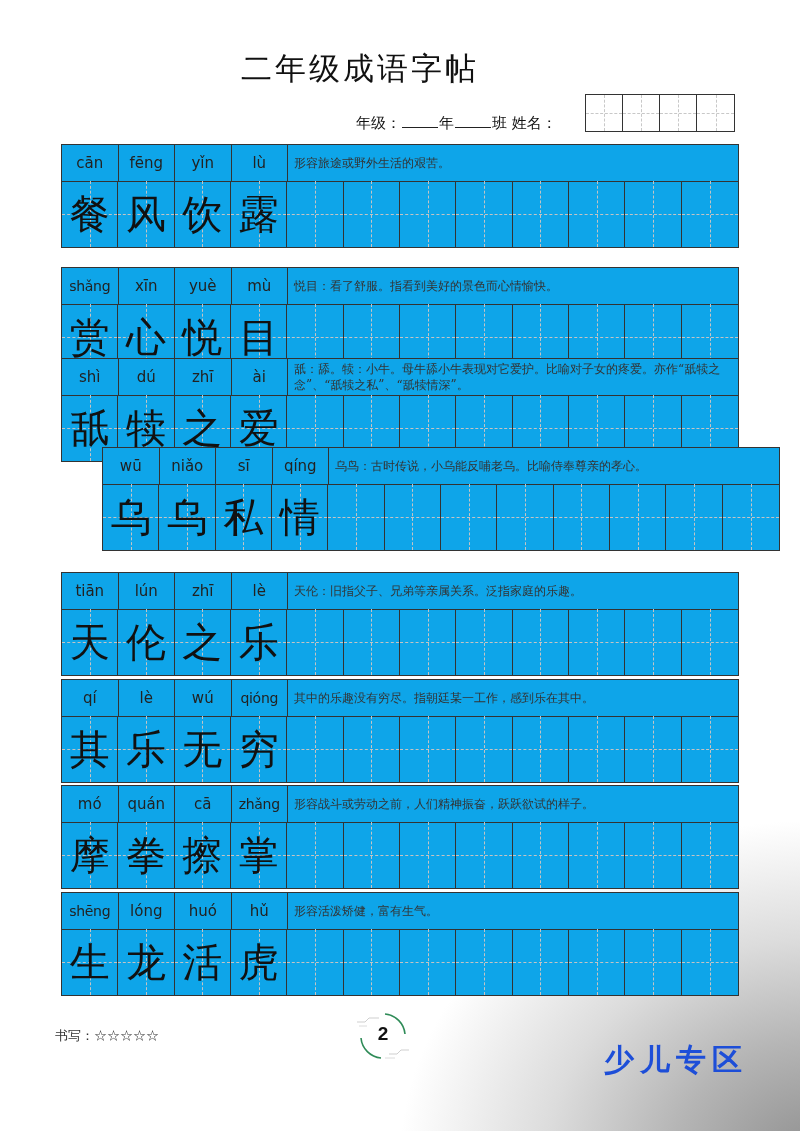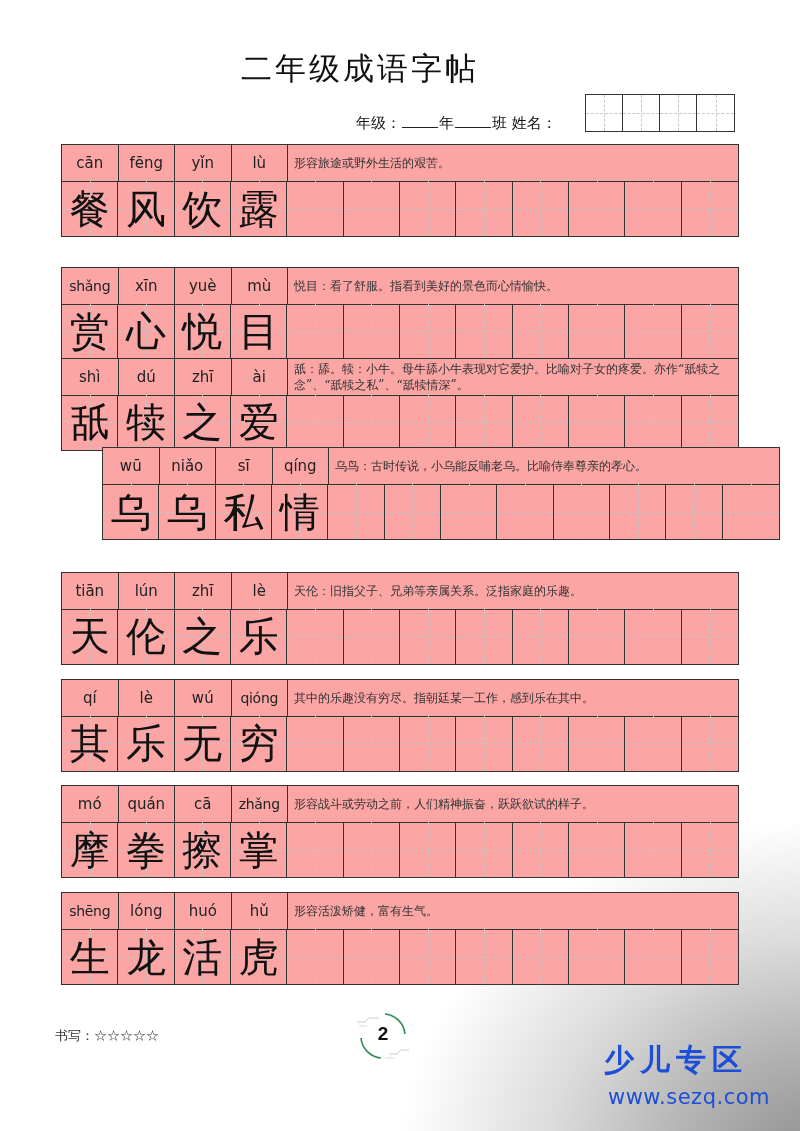--- a/index.html
+++ b/index.html
@@ -23,22 +23,22 @@
     font-size: 15px; white-space: nowrap;
   }
   .info .blank { display: inline-block; width: 36px; border-bottom: 1px solid #222; height: 14px; vertical-align: baseline; margin: 0 1px; }
   .name-boxes { position: absolute; left: 585px; top: 94px; display: flex; border: 1.5px solid #333; }
   .name-box { width: 37px; height: 36px; position: relative; border-right: 1.5px solid #333; box-sizing: border-box; }
   .name-box:last-child { border-right: none; }
   .name-box::before { content: ""; position: absolute; left: 50%; top: 0; bottom: 0; border-left: 1px dashed #c8c8c8; }
   .name-box::after { content: ""; position: absolute; top: 50%; left: 0; right: 0; border-top: 1px dashed #c8c8c8; }
 
   .idiom {
-    position: absolute; left: 61px; width: 678px; height: 93px;
-    border: 1.5px solid #333; box-sizing: border-box; background: #fca5a5;
+    position: absolute; left: 61px; width: 678px; height: 104px;
+    border: 1.5px solid #333; box-sizing: border-box; background: #0ea5e9;
   }
   .py-row { position: absolute; left: 0; top: 0; height: 36px; right: 0; border-bottom: 1.5px solid #333; display: flex; }
   .py-cell { width: 56.5px; height: 100%; border-right: 1.2px solid #333; box-sizing: border-box; display: flex; align-items: center; justify-content: center; font-family: "DejaVu Sans", sans-serif; font-size: 15px; color: #222; }
   .py-cell.narrow { font-size: 14px; letter-spacing: -0.3px; }
   .meaning { flex: 1; padding: 3px 6px; font-family: "DejaVu Serif", serif; font-size: 12px; line-height: 16px; color: #333; display: flex; align-items: center; }
   .ch-row { position: absolute; left: 0; right: 0; top: 36px; bottom: 0; display: flex; }
   .ch-cell { width: 56.5px; height: 100%; border-right: 1.2px solid #333; box-sizing: border-box; position: relative; display: flex; align-items: center; justify-content: center; }
   .ch-cell:last-child { border-right: none; }
   .ch-cell::before { content: ""; position: absolute; left: 50%; top: 0; bottom: 0; border-left: 1px dashed #c4c4c4; }
   .ch-cell::after { content: ""; position: absolute; top: 50%; left: 0; right: 0; border-top: 1px dashed #c4c4c4; }
@@ -330,14 +330,13 @@
     <path d="M2 14 L10 14 L14 10 L24 10" stroke="#cfcfcf" stroke-width="1" fill="none"></path>
     <path d="M4 18 L12 18" stroke="#dcdcdc" stroke-width="1" fill="none"></path>
     <path d="M34 46 L42 46 L46 42 L54 42" stroke="#cfcfcf" stroke-width="1" fill="none"></path>
     <path d="M30 50 L40 50" stroke="#dcdcdc" stroke-width="1" fill="none"></path>
   </svg>
   <div class="n">2</div>
 </div>
 
 <div class="watermark">
   <div class="cn">少儿专区</div>
-  <div class="url">www.sezq.com</div>
 </div>
 
 </body></html>

